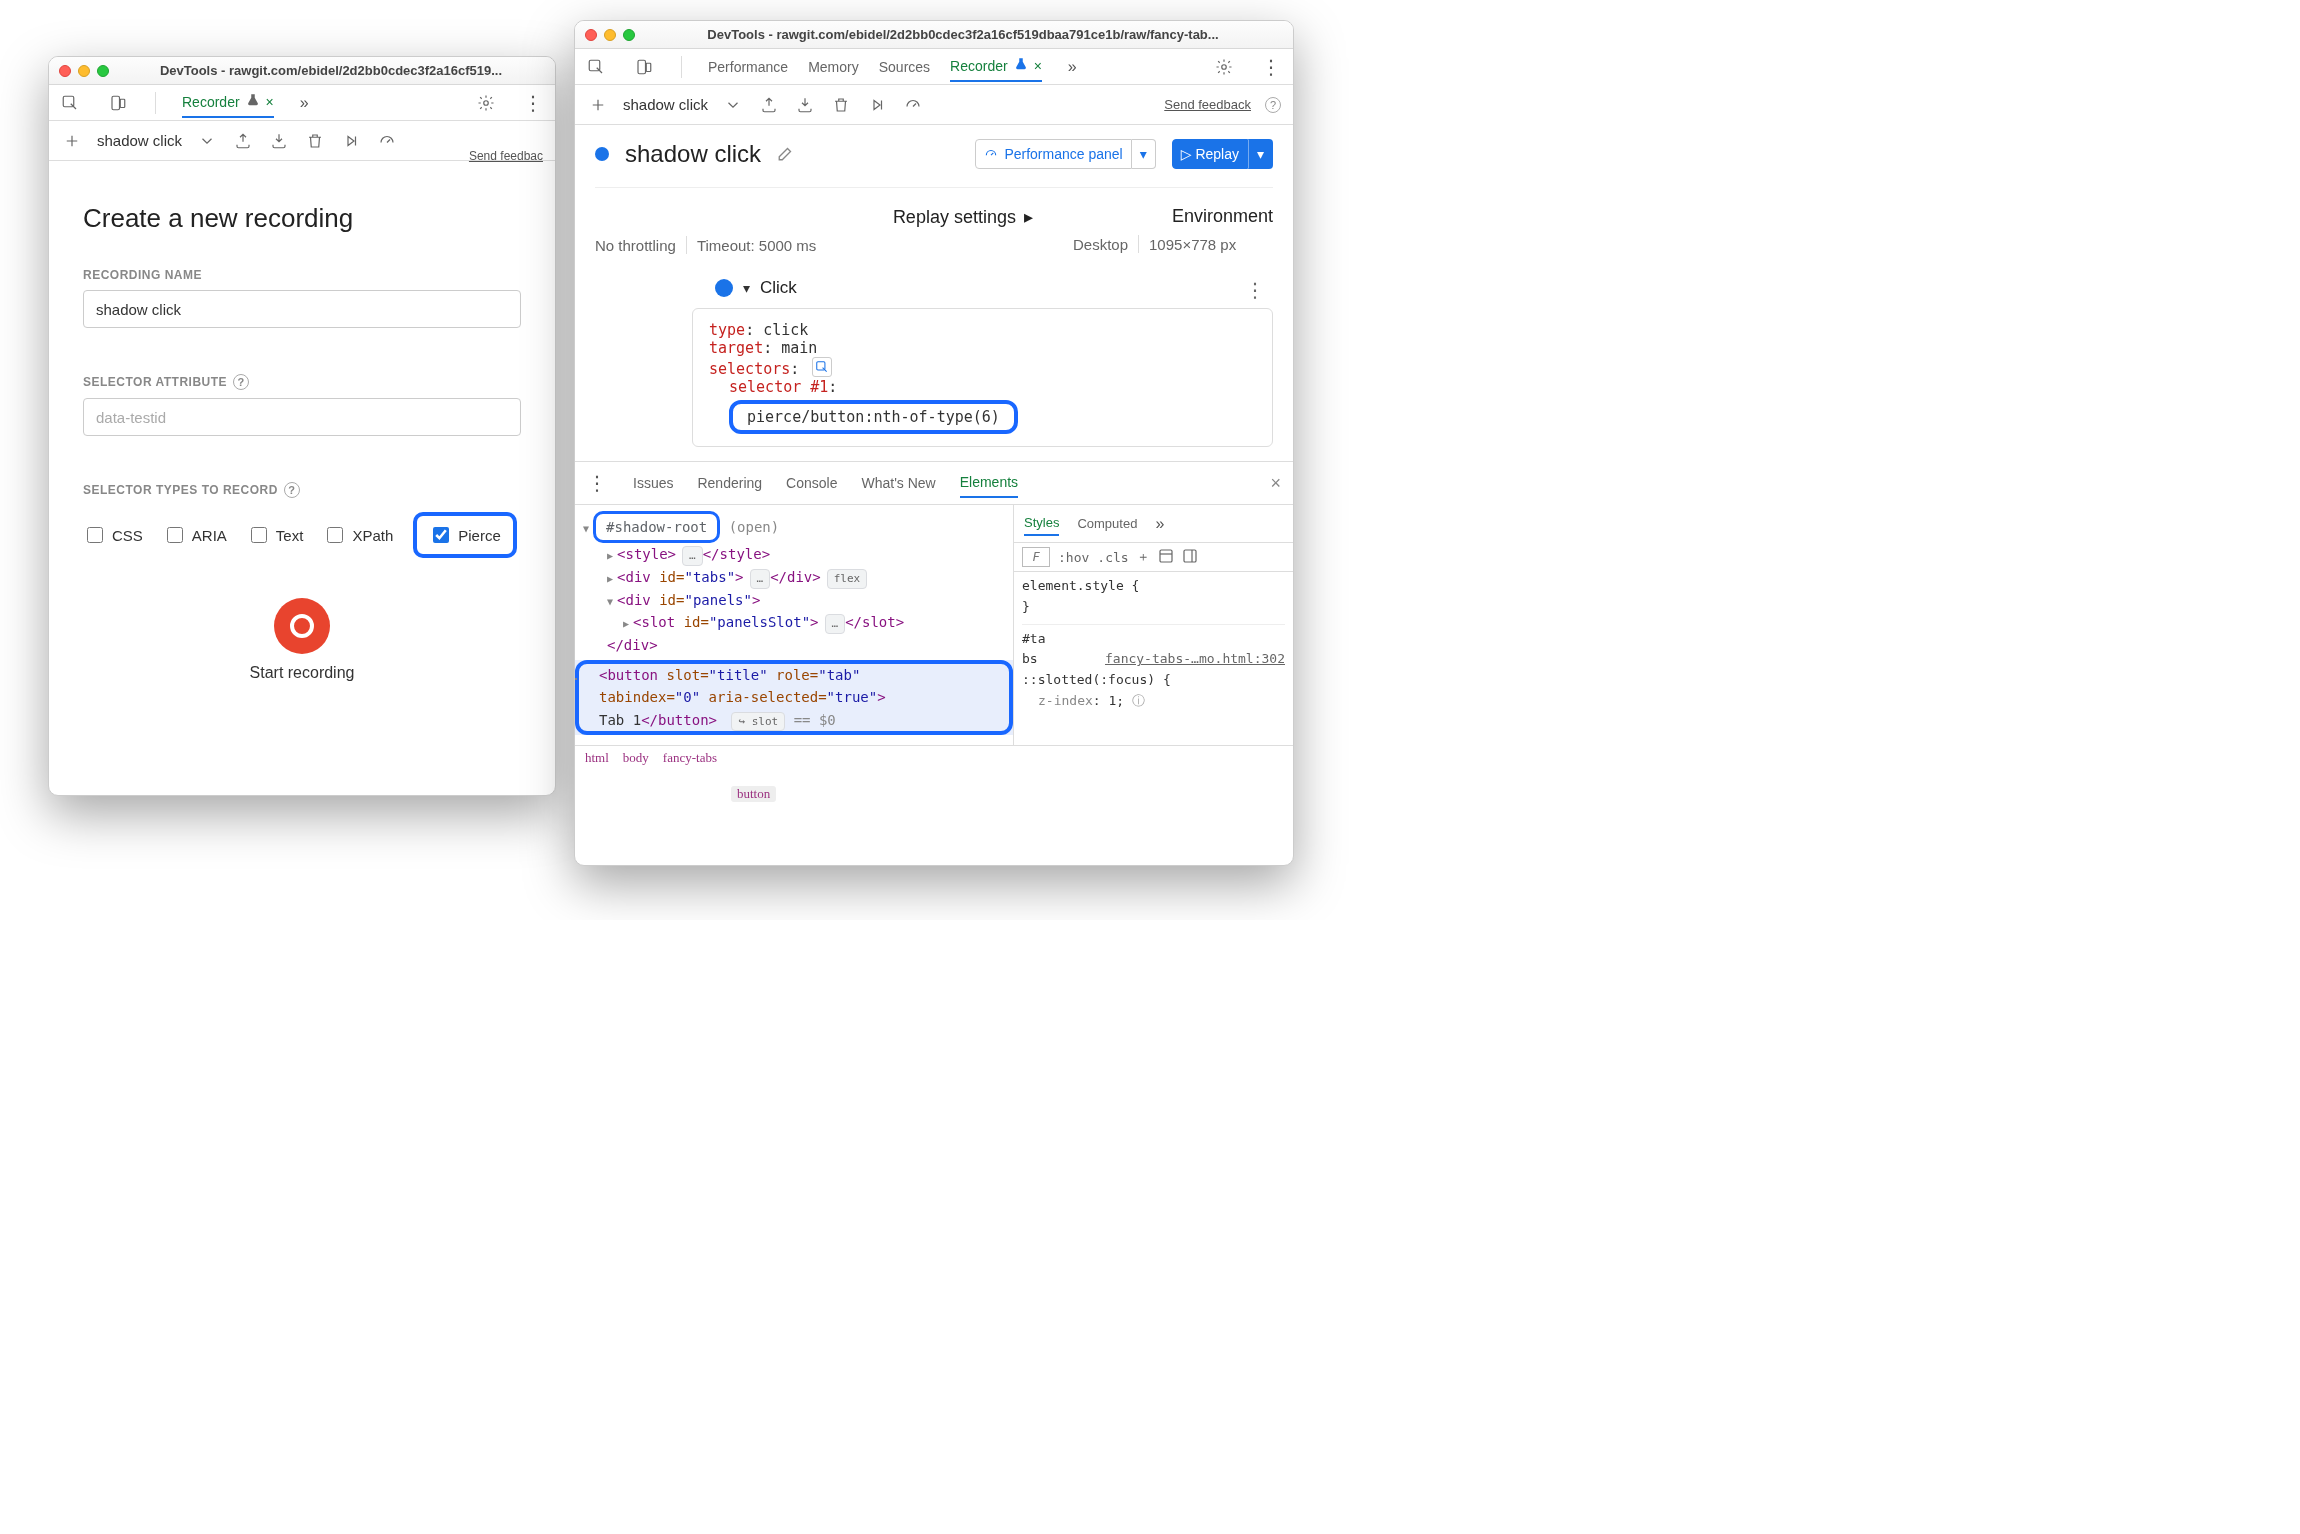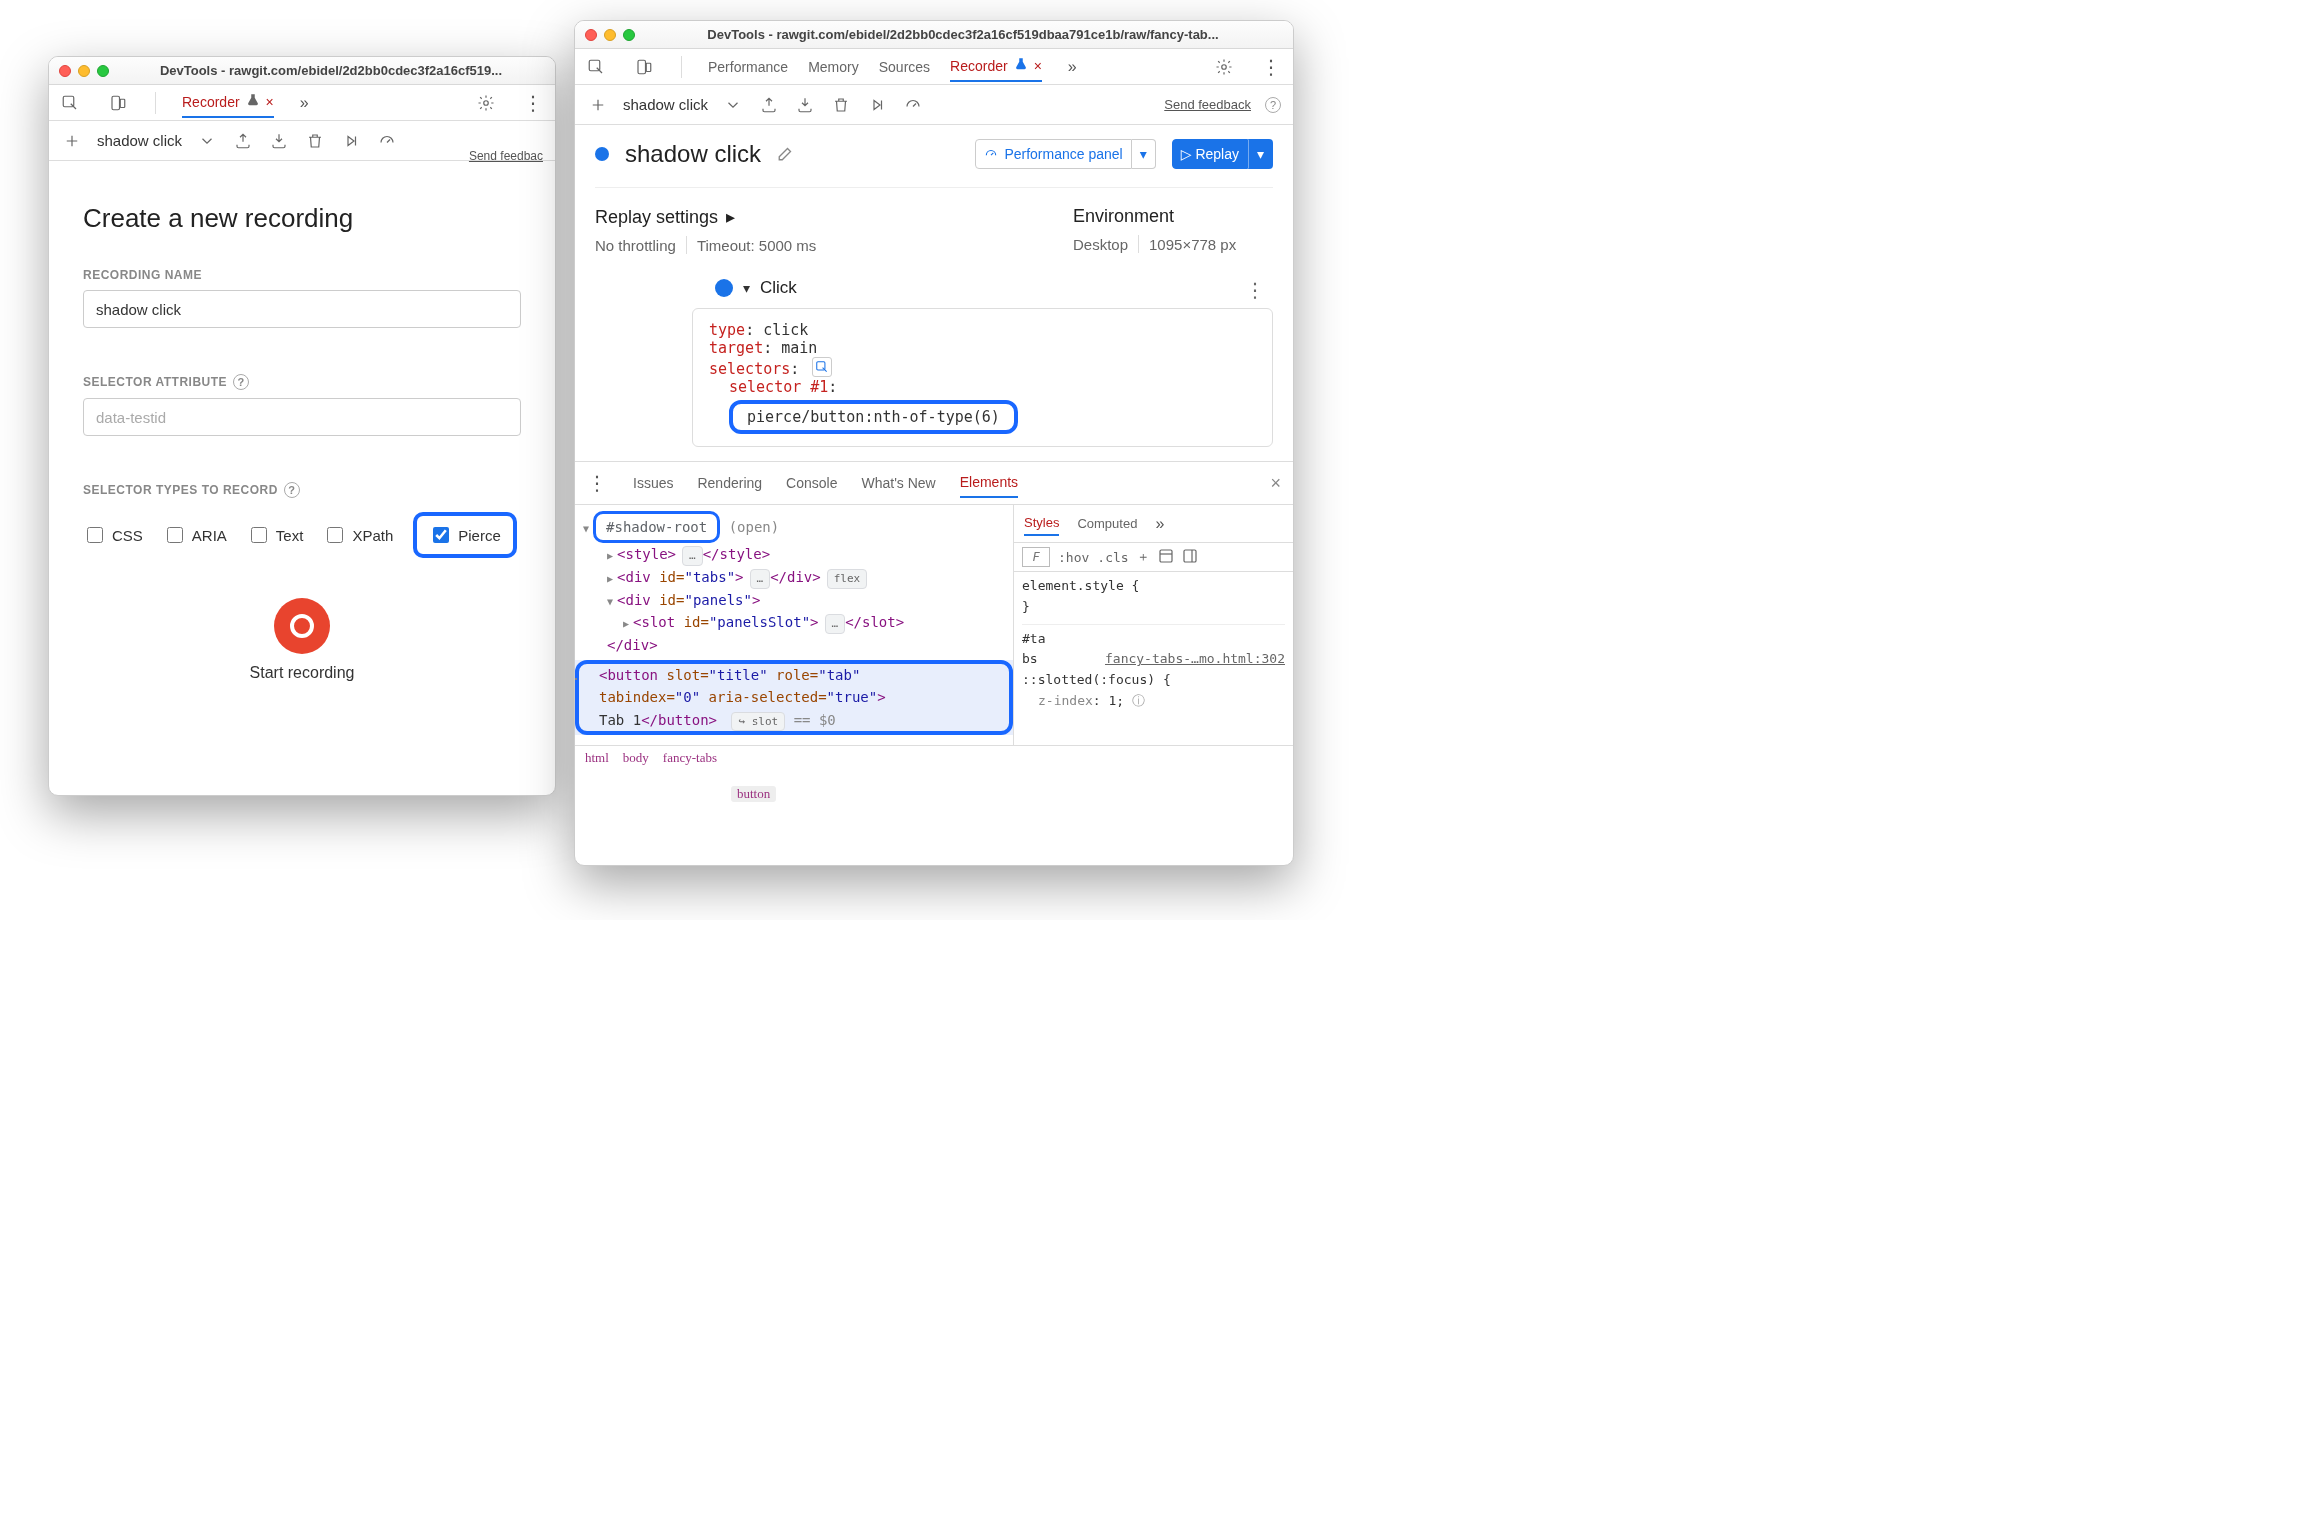--- a/index.html
+++ b/index.html
@@ -54,21 +54,21 @@
     align-items:center;
     gap:26px;
     padding:0 10px;
     color:#666;
   }
   .dt-toolbar .sep { width:1px; height:22px; background:#ddd; }
   .icon-btn { width:22px; height:22px; display:flex; align-items:center; justify-content:center; cursor:pointer; color:#666; }
   .icon-btn svg { width:18px; height:18px; stroke:currentColor; fill:none; stroke-width:1.6; }
   .tabs-row { display:flex; gap:20px; align-items:center; }
   .dt-tab { color:#666; cursor:pointer; padding:6px 0; white-space:nowrap; display:flex; align-items:center; gap:6px; }
-  .dt-tab.active { color:#b91c1c; border-bottom:2px solid #1a73e8; font-weight:500; }
+  .dt-tab.active { color:#15803d; border-bottom:2px solid #1a73e8; font-weight:500; }
   .spacer { flex:1; }
   .more-dots { font-size:20px; letter-spacing:2px; cursor:pointer; color:#555; }
   .chev-more { font-size:16px; color:#555; cursor:pointer; }
 
   
   .rec-toolbar {
     height: 40px;
     border-bottom:1px solid #ddd;
     display:flex;
     align-items:center;
@@ -124,21 +124,21 @@
   }
   .btn-split { display:flex; }
   .btn-split .seg { border:1px solid #ccc; padding:6px 8px; cursor:pointer;}
   .btn-split .seg.first{border-radius:4px 0 0 4px;}
   .btn-split .seg.last{border-radius:0 4px 4px 0;border-left:none;}
   .btn-split.blue .seg{background:#1a73e8;color:#fff;border:1px solid #1a73e8;}
   .btn-split.blue .seg.last{border-left:1px solid rgba(255,255,255,0.4);}
 
   .hr { height:1px;background:#eee;margin:18px 0; }
   .cols { display:flex; gap:40px; }
-  .col-title { font-size:18px; color:#222; display:flex; align-items:center; gap:8px;}
+  .col-title { font-size:18px; color:#222; display:flex; align-items:center; gap:8px;justify-content:flex-end;}
   .muted { color:#666; font-size:15px; }
   .vsep { width:1px; background:#ddd; }
 
   
   .step-wrap { margin-top:24px; }
   .step-header { display:flex; align-items:center; gap:10px; padding-left:120px;}
   .step-dot { width:18px;height:18px;border-radius:50%;background:#1a73e8; }
   .step-title { font-size:17px; color:#222; }
   .step-box {
     margin:10px 0 0 97px;

